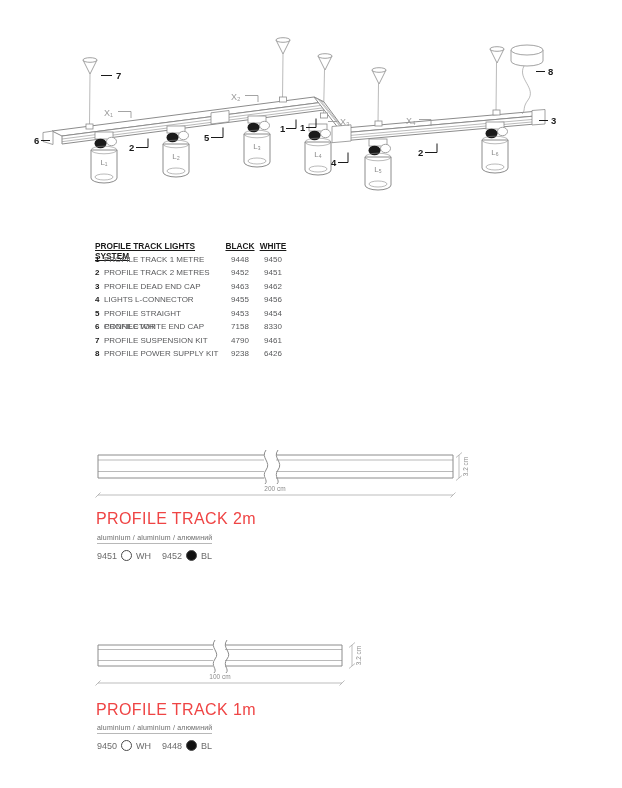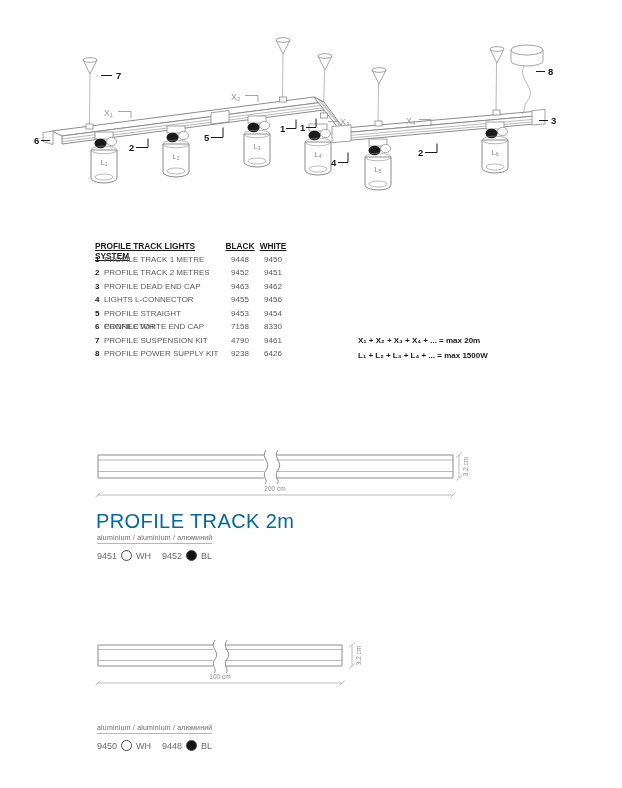--- a/index.html
+++ b/index.html
@@ -30,21 +30,21 @@
            color:#1a1a1a;font-size:8.3px;height:12px;line-height:10px;text-decoration:underline;}
   .tbl .hd .c{text-align:center;}
   .t-row{display:grid;grid-template-columns:9px 120px 32px 34px;height:13.45px;line-height:13.45px;}
   .t-row .n{font-weight:bold;color:#1a1a1a;}
   .t-row .c{text-align:center;}
 
   .notes{position:absolute;left:358px;top:333px;font-size:8px;font-weight:bold;
          color:#1a1a1a;line-height:15px;white-space:nowrap;}
 
   
-  .sec-h{position:absolute;font-size:20px;color:#0369a1;letter-spacing:.4px;white-space:nowrap;}
+  .sec-h{position:absolute;font-size:16px;color:#ef4444;letter-spacing:.4px;white-space:nowrap;}
   .sec-sub{position:absolute;font-size:7px;color:#6b6b6b;letter-spacing:.2px;
            border-bottom:1px solid #b8b8b8;padding-bottom:2px;white-space:nowrap;}
   .variants{position:absolute;display:flex;align-items:center;gap:11px;font-size:9px;color:#6b6b6b;}
   .variant{display:flex;align-items:center;gap:4px;}
   .sw{width:11px;height:11px;border-radius:50%;border:1px solid #4a4a4a;box-sizing:border-box;}
 </style>
 </head>
 <body>
 
 <div class="page">
@@ -251,24 +251,20 @@
       <span class="c">9461</span>
     </div>
     <div class="t-row">
       <span class="n">8</span>
       <span>PROFILE POWER SUPPLY KIT</span>
       <span class="c">9238</span>
       <span class="c">6426</span>
     </div>
   </div>
 
-  <div class="notes">
-    <div>X₁ + X₂ + X₃ + X₄ + ... = max 20m</div>
-    <div>L₁ + L₂ + L₃ + L₄ + ... = max 1500W</div>
-  </div>
 
   <svg class="abs" style="left:85px;top:440px" width="400" height="68" viewBox="0 0 400 68">
     <g>
       <path class="ln" d="M13,15 H179 M191,15 H368"></path>
       <path class="thin" d="M13,20 H179 M191,20 H368"></path>
       <path class="thin" d="M13,31.5 H179 M191,31.5 H368"></path>
       <path class="ln" d="M13,38 H179 M191,38 H368"></path>
       <path class="ln" d="M13,15 V38 M368,15 V38"></path>
       <path class="ln" d="M181,10 C175,18 187,22 181,30 C176,37 184,40 180,44"></path>
       <path class="ln" d="M193,10 C187,18 199,22 193,30 C188,37 196,40 192,44"></path>
@@ -315,20 +311,21 @@
       <path class="dimln" d="M10.5,49.5 L15.5,44.5 M254.5,49.5 L259.5,44.5"></path>
       <text class="dim" x="135" y="43">100 cm</text>
     </g>
     <g>
       <path class="dimln" d="M267,9 V30"></path>
       <path class="dimln" d="M264,11.5 L270,6.5 M264,32.5 L270,27.5"></path>
       <text class="dim" x="276" y="19.5" transform="rotate(-90 276 19.5)">3.2 cm</text>
     </g>
   </svg>
 
+  <div class="sec-h abs" style="left:96px;top:701px">PROFILE TRACK 1m</div>
   <div class="sec-sub abs" style="left:97px;top:724px">aluminium / aluminium / алюминий</div>
   <div class="variants abs" style="left:97px;top:740px">
     <div class="variant">
       <span>9450</span>
       <span class="sw" style="background: rgb(255, 255, 255);"></span>
       <span>WH</span>
     </div>
     <div class="variant">
       <span>9448</span>
       <span class="sw" style="background: rgb(17, 17, 17);"></span>

